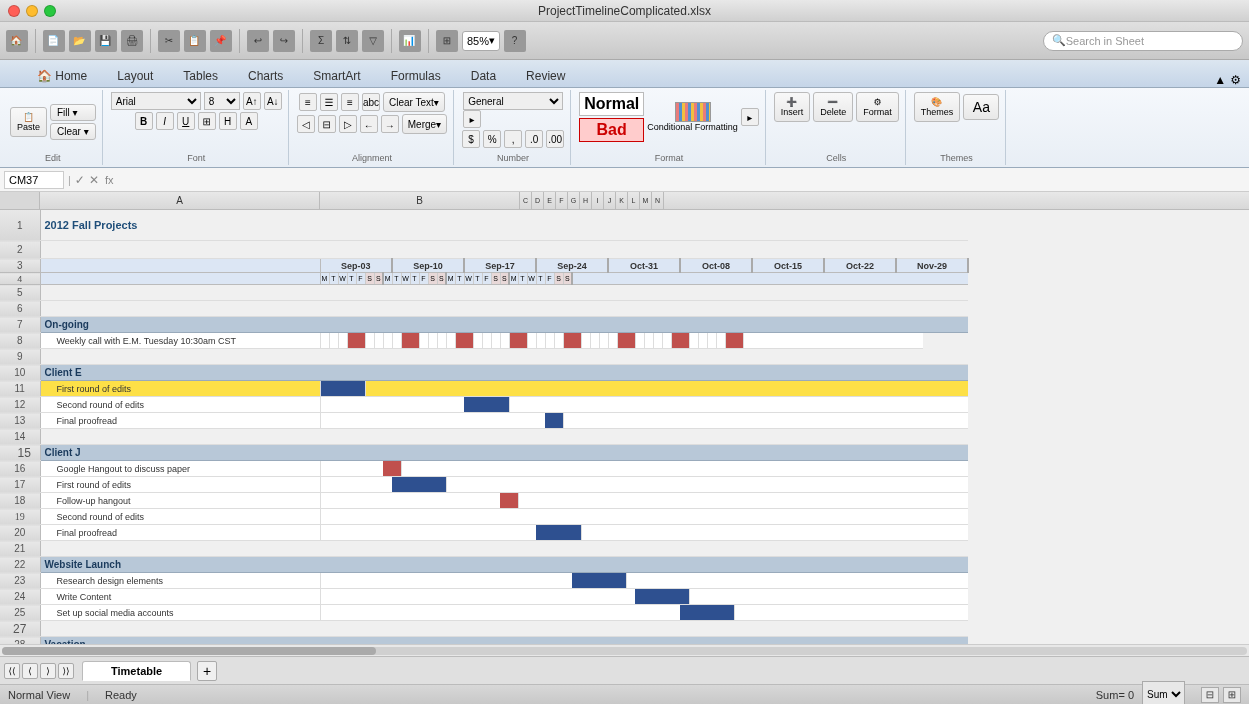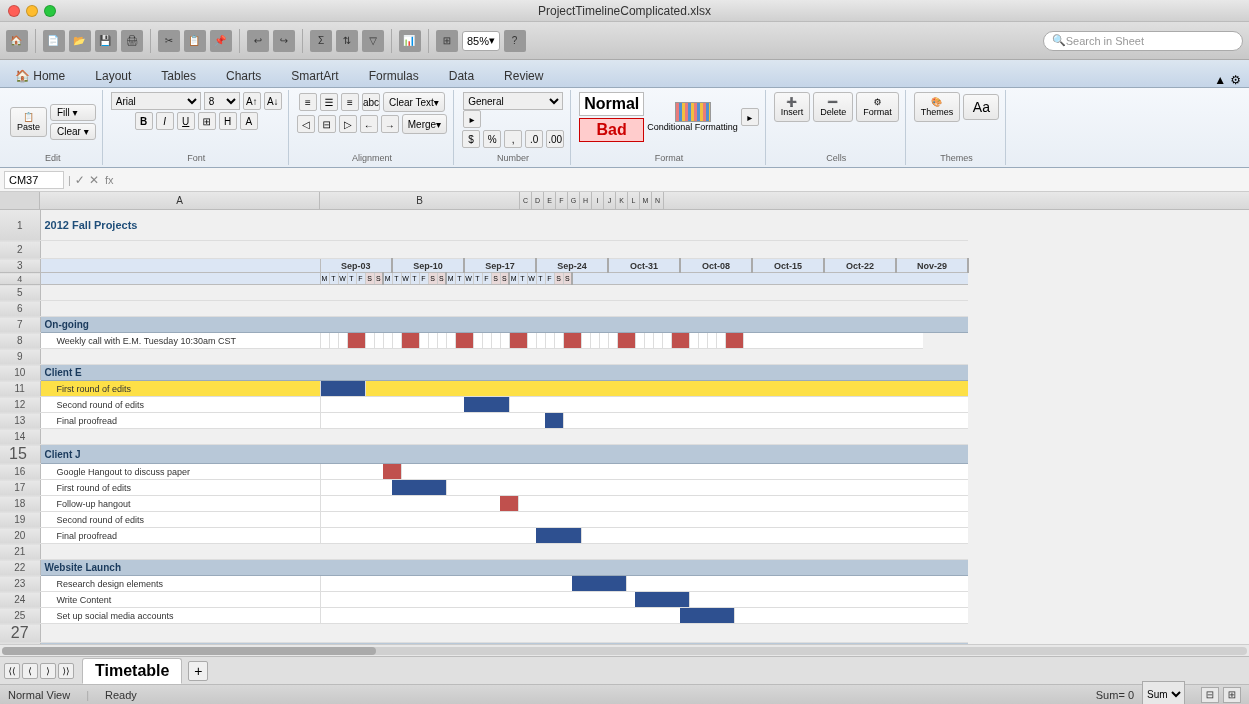--- a/index.html
+++ b/index.html
@@ -76,21 +76,21 @@
       align-items: center;
     }
 
     
     .ribbon-tabs {
       height: 28px;
       background: linear-gradient(to bottom, #dce6f0, #c5d5e8);
       border-bottom: 1px solid #9ab;
       display: flex;
       align-items: flex-end;
-      padding-left: 0;
+      padding-left: 22px;
     }
     .ribbon-tab {
       padding: 4px 14px;
       font-size: 12px;
       color: #333;
       border: 1px solid transparent;
       border-bottom: none;
       cursor: pointer;
       border-radius: 3px 3px 0 0;
     }
@@ -190,26 +190,26 @@
     .sheet-tabs {
       height: 28px;
       background: #e0e0e0;
       border-top: 1px solid #bbb;
       display: flex;
       align-items: center;
       padding: 0 4px;
       gap: 2px;
     }
     .sheet-tab {
-      padding: 3px 12px;
+      padding: 3px 28px;
       background: white;
       border: 1px solid #bbb;
       border-bottom: none;
       border-radius: 3px 3px 0 0;
-      font-size: 16px;
+      font-size: 11px;
       cursor: pointer;
     }
     .sheet-tab.active {
       background: white;
       border-bottom: 1px solid white;
       font-weight: bold;
     }
     .sheet-nav {
       display: flex;
       gap: 2px;
@@ -764,21 +764,21 @@
         <td colspan="2" style="background:#2e5090;border-right:1px solid #ddd;border-bottom:1px solid #ddd;"></td>
         <td colspan="46" style="border-bottom:1px solid #ddd;"></td>
       </tr>
 
       <tr style="height: 16px;">
         <td style="background: linear-gradient(to bottom,#e8e8e8,#d8d8d8); border-right:1px solid #bbb; border-bottom:1px solid #ddd; text-align:center; font-size:10px; color:#555;">14</td>
         <td colspan="73" style="border-bottom:1px solid #ddd;"></td>
       </tr>
 
       <tr style="height: 16px; background: #b8c8d8;">
-        <td style="background: linear-gradient(to bottom,#e8e8e8,#d8d8d8); border-right:1px solid #bbb; border-bottom:1px solid #ddd; text-align:left; font-size:16px; color:#555;padding-left:9px;">15</td>
+        <td style="background: linear-gradient(to bottom,#e8e8e8,#d8d8d8); border-right:1px solid #bbb; border-bottom:1px solid #ddd; text-align:center; font-size:12px; color:#555;padding-left:9px;">15</td>
         <td colspan="73" style="font-size:10px; font-weight:bold; padding:0 4px; border-bottom:1px solid #9ab; color:#1a3a5c;">Client J</td>
       </tr>
 
       <tr style="height: 16px; background: white;">
         <td style="background: linear-gradient(to bottom,#e8e8e8,#d8d8d8); border-right:1px solid #bbb; border-bottom:1px solid #ddd; text-align:center; font-size:10px; color:#555;">16</td>
         <td style="font-size:9px; padding:0 4px 0 16px; border-right:1px solid #ddd; border-bottom:1px solid #ddd; color:#333;">Google Hangout to discuss paper</td>
         <td colspan="7" style="border-bottom:1px solid #ddd;"></td>
         <td colspan="2" style="background:#c0504d;border-right:1px solid #ddd;border-bottom:1px solid #ddd;"></td>
         <td colspan="64" style="border-bottom:1px solid #ddd;"></td>
       </tr>
@@ -793,21 +793,21 @@
 
       <tr style="height: 16px; background: white;">
         <td style="background: linear-gradient(to bottom,#e8e8e8,#d8d8d8); border-right:1px solid #bbb; border-bottom:1px solid #ddd; text-align:center; font-size:10px; color:#555;">18</td>
         <td style="font-size:9px; padding:0 4px 0 16px; border-right:1px solid #ddd; border-bottom:1px solid #ddd; color:#333;">Follow-up hangout</td>
         <td colspan="20" style="border-bottom:1px solid #ddd;"></td>
         <td colspan="2" style="background:#c0504d;border-right:1px solid #ddd;border-bottom:1px solid #ddd;"></td>
         <td colspan="51" style="border-bottom:1px solid #ddd;"></td>
       </tr>
 
       <tr style="height: 16px; background: white;">
-        <td style="background: linear-gradient(to bottom,#e8e8e8,#d8d8d8); border-right:1px solid #bbb; border-bottom:1px solid #ddd; text-align:center; font-size:10px; color:#555;">19</td>
+        <td style="background: linear-gradient(to bottom,#e8e8e8,#d8d8d8); border-right:1px solid #bbb; border-bottom:1px solid #ddd; text-align:center; font-size:10px; color:#555;font-family:Liberation Serif, serif;">19</td>
         <td style="font-size:9px; padding:0 4px 0 16px; border-right:1px solid #ddd; border-bottom:1px solid #ddd; color:#333;">Second round of edits</td>
         <td colspan="73" style="border-bottom:1px solid #ddd;"></td>
       </tr>
 
       <tr style="height: 16px; background: white;">
         <td style="background: linear-gradient(to bottom,#e8e8e8,#d8d8d8); border-right:1px solid #bbb; border-bottom:1px solid #ddd; text-align:center; font-size:10px; color:#555;">20</td>
         <td style="font-size:9px; padding:0 4px 0 16px; border-right:1px solid #ddd; border-bottom:1px solid #ddd; color:#333;">Final proofread</td>
         <td colspan="24" style="border-bottom:1px solid #ddd;"></td>
         <td colspan="5" style="background:#2e5090;border-right:1px solid #ddd;border-bottom:1px solid #ddd;"></td>
         <td colspan="44" style="border-bottom:1px solid #ddd;"></td>
@@ -842,21 +842,21 @@
       <tr style="height: 16px; background: white;">
         <td style="background: linear-gradient(to bottom,#e8e8e8,#d8d8d8); border-right:1px solid #bbb; border-bottom:1px solid #ddd; text-align:center; font-size:10px; color:#555;">25</td>
         <td style="font-size:9px; padding:0 4px 0 16px; border-right:1px solid #ddd; border-bottom:1px solid #ddd; color:#333;">Set up social media accounts</td>
         <td colspan="40" style="border-bottom:1px solid #ddd;"></td>
         <td colspan="6" style="background:#2e5090;border-right:1px solid #ddd;border-bottom:1px solid #ddd;"></td>
         <td colspan="27" style="border-bottom:1px solid #ddd;"></td>
       </tr>
 
 
       <tr style="height: 16px;">
-        <td style="background: linear-gradient(to bottom,#e8e8e8,#d8d8d8); border-right:1px solid #bbb; border-bottom:1px solid #ddd; text-align:center; font-size:16px; color:#555;">27</td>
+        <td style="background: linear-gradient(to bottom,#e8e8e8,#d8d8d8); border-right:1px solid #bbb; border-bottom:1px solid #ddd; text-align:center; font-size:12px; color:#555;">27</td>
         <td colspan="73" style="border-bottom:1px solid #ddd;"></td>
       </tr>
 
       <tr style="height: 16px; background: #b8c8d8;">
         <td style="background: linear-gradient(to bottom,#e8e8e8,#d8d8d8); border-right:1px solid #bbb; border-bottom:1px solid #ddd; text-align:center; font-size:10px; color:#555;">28</td>
         <td colspan="73" style="font-size:10px; font-weight:bold; padding:0 4px; border-bottom:1px solid #9ab; color:#1a3a5c;">Vacation</td>
       </tr>
 
     </tbody>
       </table>

